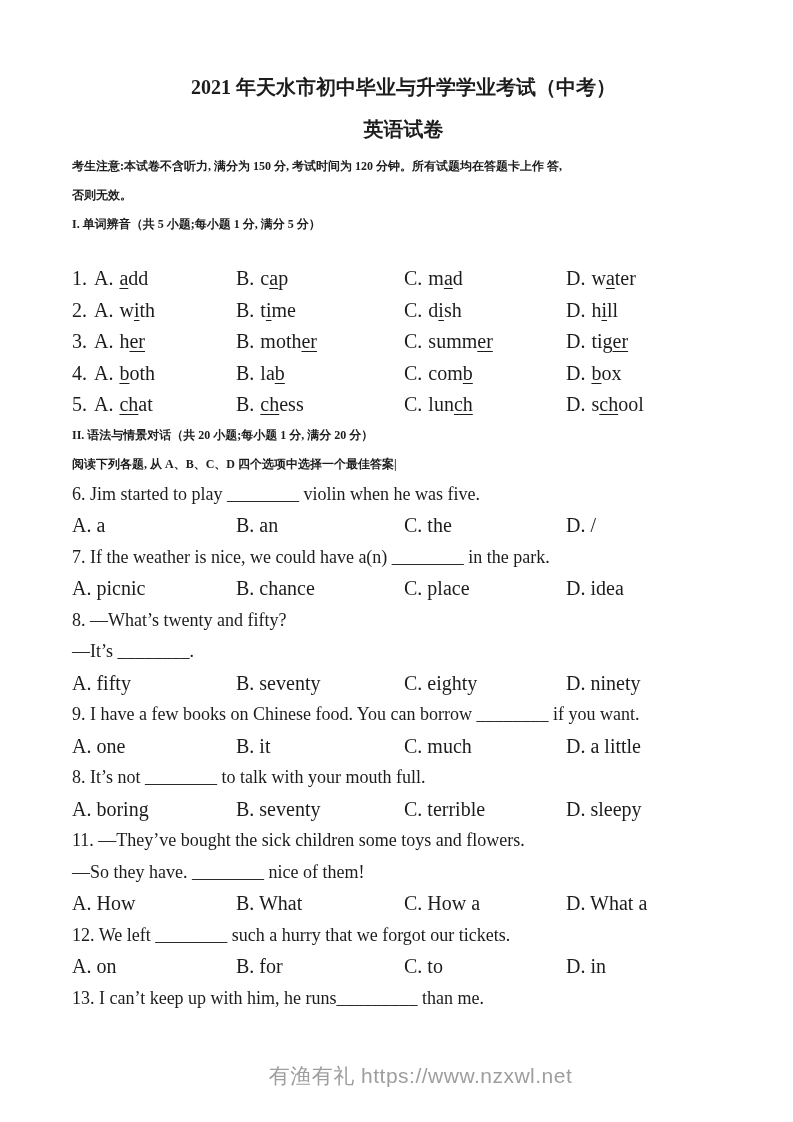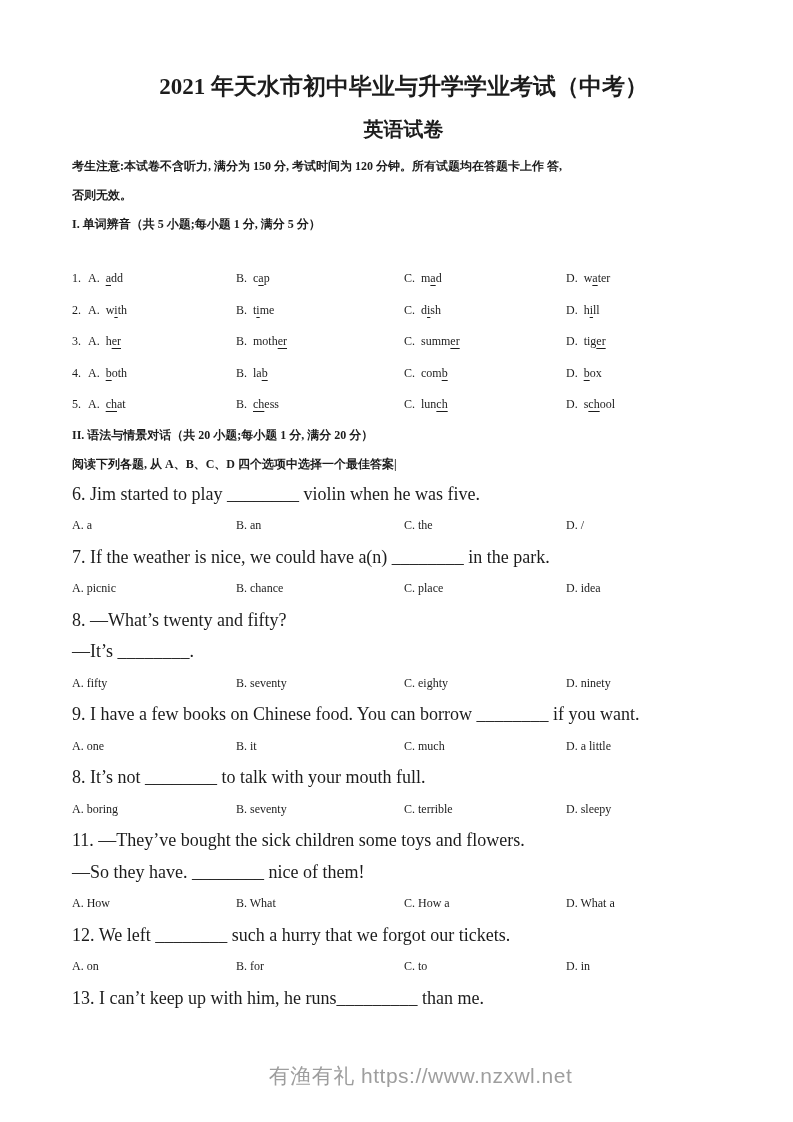--- a/index.html
+++ b/index.html
@@ -5,32 +5,32 @@
   html,body { margin:0; padding:0; background:#e8e8e8; }
   .page {
     width:793px; height:1122px; margin:0 auto; background:#ffffff;
     position:relative; overflow:hidden;
     font-family:"Liberation Serif","DejaVu Serif",serif;
     color:#1c1c1c;
   }
   .content { padding:0 58px 0 72px; }
   .title {
     margin:0; padding-top:72px; text-align:center;
-    font-size:23px; font-weight:700; line-height:30px; white-space:nowrap;
+    font-size:20px; font-weight:700; line-height:30px; white-space:nowrap;
   }
   .subtitle {
     margin:12px 0 8px 0; text-align:center;
     font-size:20px; font-weight:700; line-height:30px;
   }
   .cn { font-weight:700; font-size:12px; line-height:29px; white-space:nowrap; }
   .notice { margin-top:4px; }
   .en-row { font-size:18px; line-height:31.5px; white-space:nowrap; }
   .opt-grid {
     display:grid; grid-template-columns:164px 168px 162px auto;
-    font-size:12px; line-height:31.5px; white-space:nowrap;
+    font-size:20px; line-height:31.5px; white-space:nowrap;
   }
   .s1-first { margin-top:24px; }
   .qnum { margin-right:7px; }
   .lab { margin-right:6px; }
   .ul {
     text-decoration:underline;
     text-underline-offset:3px;
     text-decoration-thickness:1px;
   }
   .footer {

